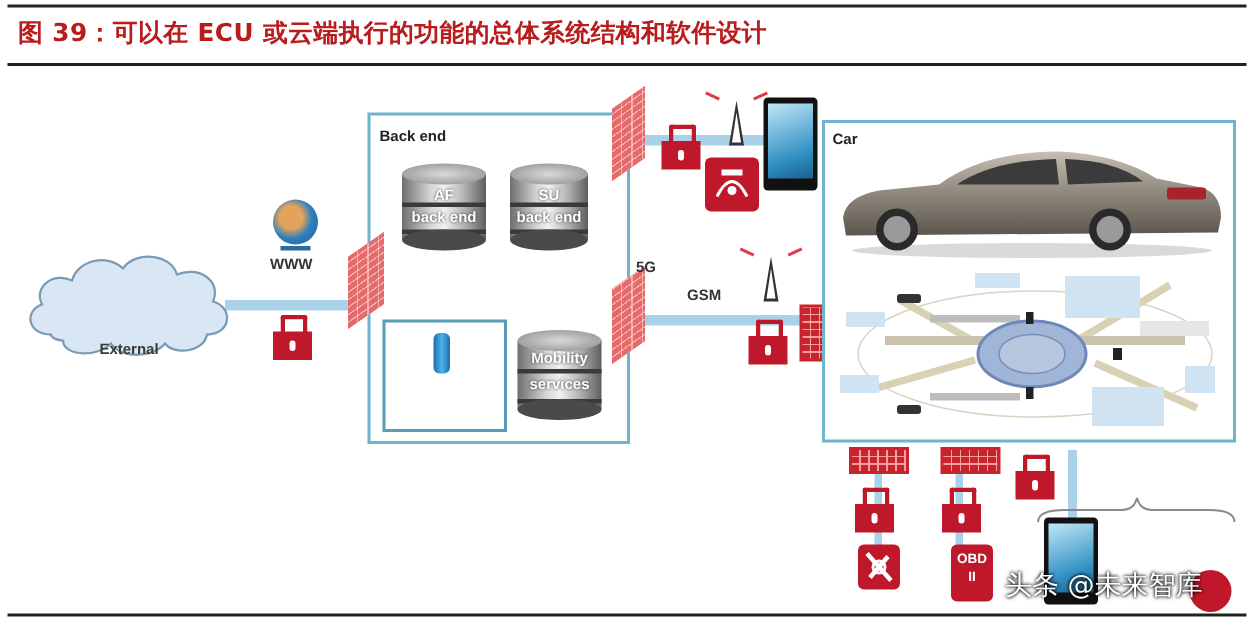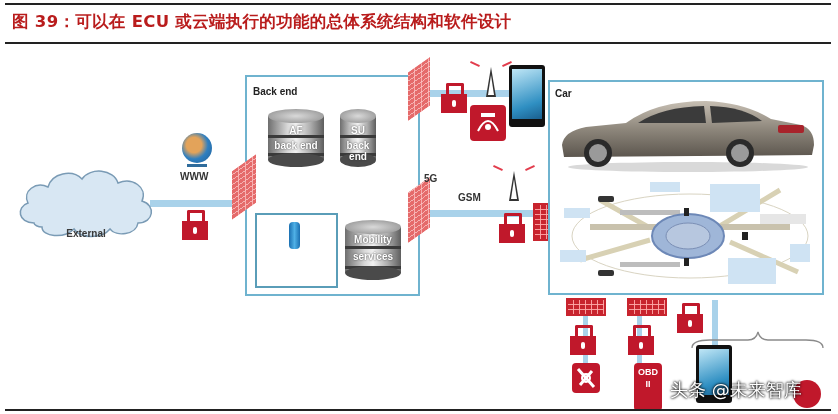--- a/index.html
+++ b/index.html
@@ -83,21 +83,21 @@
 
   <div class="db" style="left:268px; top:64px; width:56px; height:58px;">
     <div class="cyl"></div>
       <div class="top"></div>
     <div class="band" style="top:26px;"></div>
       <div class="band" style="top:44px;"></div>
     <div class="bottom"></div>
     <div class="label" style="top:16px;">AF</div>
     <div class="label" style="top:31px;">back end</div>
   </div>
-  <div class="db" style="left:340px; top:64px; width:36px; height:58px;text-decoration:underline;">
+  <div class="db" style="left:340px; top:64px; width:52px; height:58px;text-decoration:underline;">
     <div class="cyl"></div>
       <div class="top"></div>
     <div class="band" style="top:26px;"></div>
       <div class="band" style="top:44px;"></div>
     <div class="bottom"></div>
     <div class="label" style="top:16px;">SU</div>
     <div class="label" style="top:31px;">back end</div>
   </div>
 
   <div class="box" style="left:255px; top:168px; width:83px; height:75px; border-color:#5a9db8;"></div>
@@ -214,21 +214,21 @@
       <div class="body"></div>
       <div class="hole"></div>
     </div>
 
   <div class="redicon" style="left:572px; top:318px; width:28px; height:30px;">
     <svg width="28" height="30" viewBox="0 0 28 30">
         <path d="M6 6 L22 24 M8 22 L20 8" stroke="#fff" stroke-width="3"></path>
         <circle cx="14" cy="15" r="4" fill="none" stroke="#fff" stroke-width="2"></circle>
       </svg>
   </div>
-  <div class="redicon" style="left:634px; top:318px; width:28px; height:48px; font-size:9px; line-height:12px; padding-top:3px; box-sizing:border-box;">
+  <div class="redicon" style="left:634px; top:318px; width:28px; height:38px; font-size:9px; line-height:12px; padding-top:3px; box-sizing:border-box;">
     <div>OBD</div>
     <div>II</div>
   </div>
 
   <div class="phone" style="left:696px; top:300px; width:36px; height:58px;">
       <div class="screen"></div>
     </div>
 
   <svg class="abs" style="left:690px; top:285px;" width="135" height="20" viewBox="0 0 135 20">
     <path d="M2 18 Q2 10 20 10 L58 10 Q66 10 68 2 Q70 10 78 10 L116 10 Q133 10 133 18" stroke="#8a8a8a" stroke-width="1.3" fill="none"></path>

